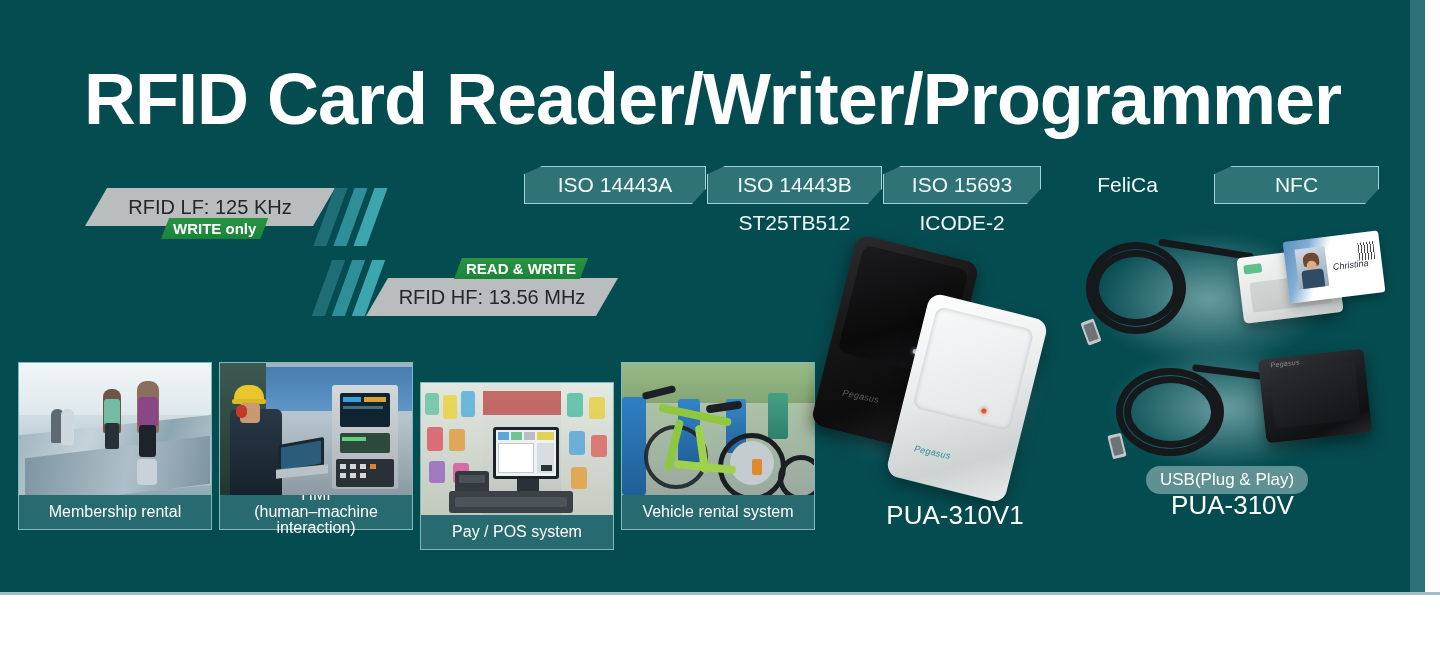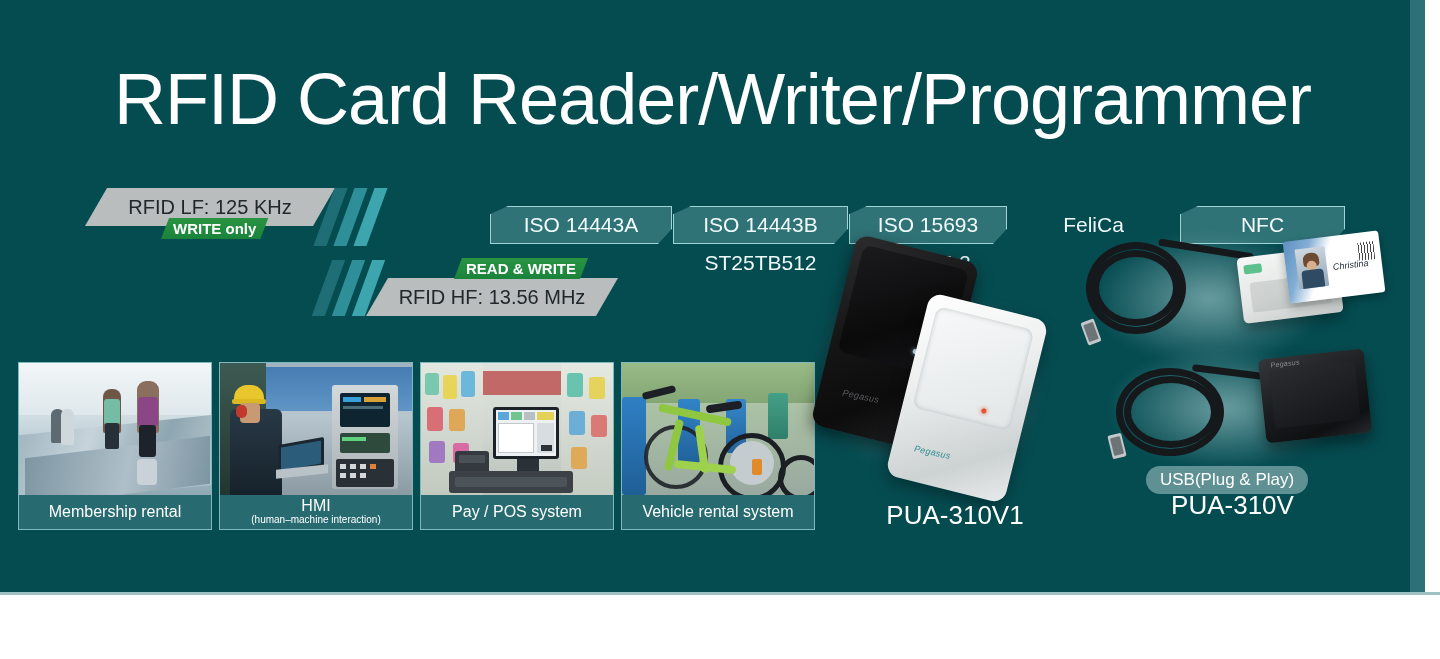--- a/index.html
+++ b/index.html
@@ -17,26 +17,26 @@
     background:#2d7077;
   }
   .bottom-line{
     position:absolute;left:0;top:592px;width:1440px;height:3px;
     background:#9fc0c4;
   }
 
   
   .title{
     position:absolute;left:0;top:58px;width:1425px;text-align:center;
-    font-size:72px;font-weight:400;color:#ffffff;letter-spacing:-1px;
+    font-size:72px;font-weight:700;color:#ffffff;letter-spacing:-1px;
     white-space:nowrap;
   }
 
   
-  .iso-row{position:absolute;left:490px;top:166px;width:880px;height:80px;margin-top:40px;}
+  .iso-row{position:absolute;left:524px;top:166px;width:880px;height:80px;}
   .iso-item{position:absolute;top:0;text-align:center;}
   .iso-tag{
     position:relative;height:36px;line-height:36px;
     background:rgba(150,205,210,0.30);
     border:1px solid #9ed3d8;
     color:#f2fbfc;font-size:21px;white-space:nowrap;
     padding:0 16px;
     clip-path:polygon(18px 0, 100% 0, 100% 60%, calc(100% - 14px) 100%, 0 100%, 0 22%);
   }
   .iso-sub{
@@ -68,21 +68,21 @@
   }
   .thumb{position:relative;width:192px;height:132px;overflow:hidden;}
   .cap{
     height:34px;background:rgba(130,190,195,0.28);
     color:#ffffff;font-size:16px;text-align:center;
     display:flex;flex-direction:column;align-items:center;justify-content:center;
     line-height:1.05;
   }
   .cap.two{height:34px;}
   .cap .c1{font-size:16px;}
-  .cap .c2{font-size:10px;}
+  .cap .c2{font-size:16px;}
 
   
   .prod-label{
     position:absolute;color:#ffffff;font-size:26px;white-space:nowrap;
     text-align:center;
   }
   .usb-pill{
     position:absolute;height:28px;line-height:28px;border-radius:14px;
     background:rgba(170,200,203,0.55);color:#ffffff;font-size:17px;
     padding:0 14px;white-space:nowrap;text-align:center;
@@ -224,21 +224,21 @@
         <div style="position:absolute;left:58px;top:78px;width:46px;height:30px;background:#1b2630;transform:skewY(-10deg);border-radius:2px;"></div>
         <div style="position:absolute;left:61px;top:81px;width:40px;height:23px;background:#2b5c7a;transform:skewY(-10deg);"></div>
         <div style="position:absolute;left:56px;top:104px;width:52px;height:9px;background:#b9c2c7;transform:skewY(-6deg);"></div>
       </div>
       <div class="cap two">
         <span class="c1">HMI</span>
         <span class="c2">(human–machine interaction)</span>
       </div>
     </div>
 
-    <div class="app" style="left:402px;">
+    <div class="app" style="left:402px;margin-top:20px;">
       <div class="thumb" style="background:linear-gradient(180deg,#dfe4df 0%,#cfd6cf 55%,#b9c0ba 100%);">
         <div style="position:absolute;left:0px;top:0px;width:62px;height:132px;background:linear-gradient(180deg,#e2e7e0,#c2cabf);"></div>
         <div style="position:absolute;left:4px;top:10px;width:14px;height:22px;background:#6fc5a8;border-radius:3px;opacity:.9;"></div>
         <div style="position:absolute;left:22px;top:12px;width:14px;height:24px;background:#e8d44a;border-radius:3px;opacity:.9;"></div>
         <div style="position:absolute;left:40px;top:8px;width:14px;height:26px;background:#5fb3d9;border-radius:3px;opacity:.9;"></div>
         <div style="position:absolute;left:6px;top:44px;width:16px;height:24px;background:#d9636b;border-radius:3px;opacity:.9;"></div>
         <div style="position:absolute;left:28px;top:46px;width:16px;height:22px;background:#e0a14a;border-radius:3px;opacity:.9;"></div>
         <div style="position:absolute;left:8px;top:78px;width:16px;height:22px;background:#9b6fc0;border-radius:3px;opacity:.9;"></div>
         <div style="position:absolute;left:32px;top:80px;width:16px;height:20px;background:#d95fa0;border-radius:3px;opacity:.9;"></div>
         <div style="position:absolute;left:140px;top:0px;width:52px;height:132px;background:linear-gradient(180deg,#e4e9e2,#c5ccc2);"></div>

